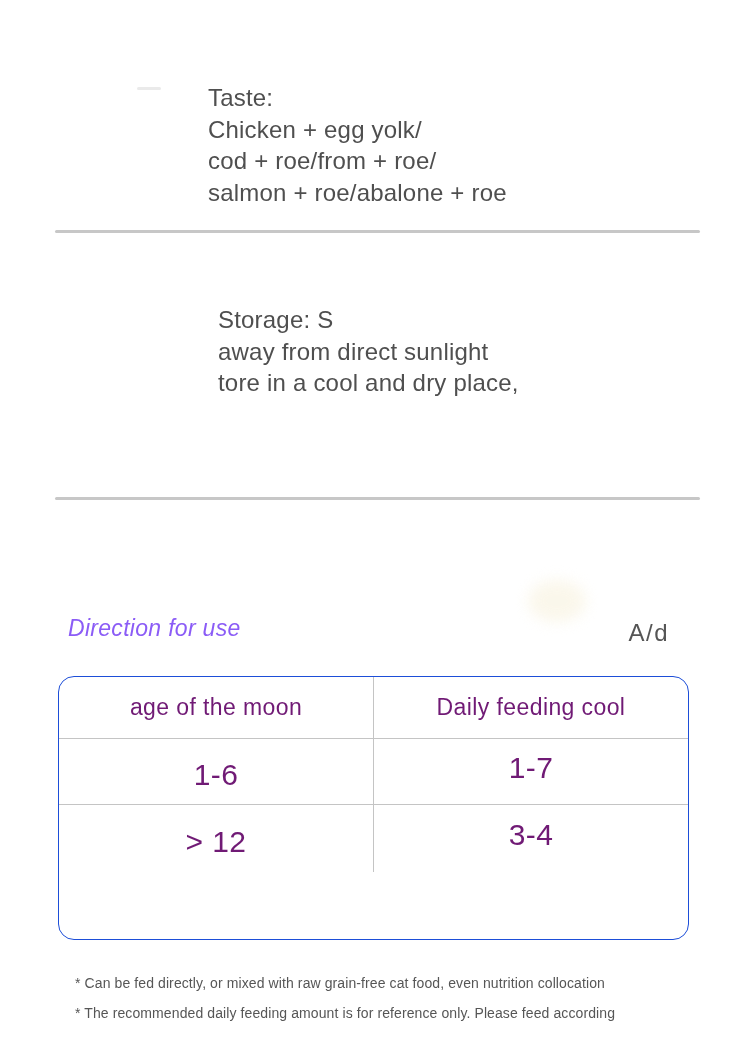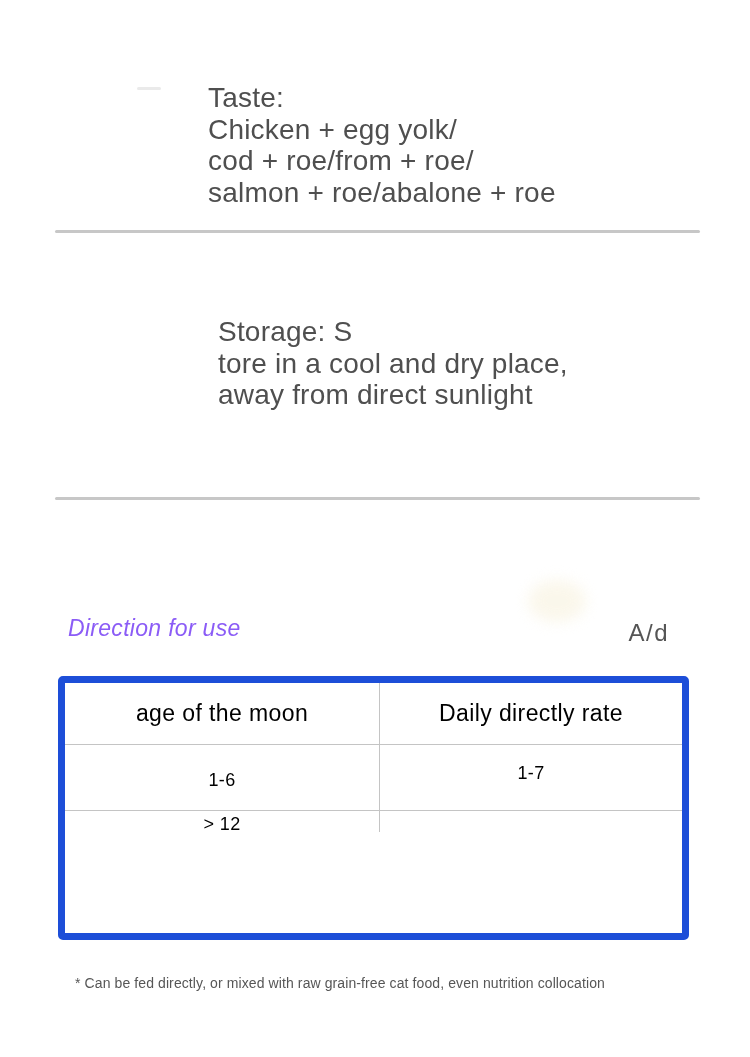--- a/index.html
+++ b/index.html
@@ -13,28 +13,28 @@
     height: 1057px;
     background: #ffffff;
     overflow: hidden;
     font-family: "Liberation Sans", "DejaVu Sans", sans-serif;
     color: #4f4f4f;
   }
 
   
   .text-block {
     position: absolute;
-    font-size: 28px;
+    font-size: 24px;
     line-height: 31.6px;
     letter-spacing: 0.2px;
     color: #4f4f4f;
     white-space: nowrap;
   }
   .taste-block   { left: 208px; top: 82px; }
-  .storage-block { left: 218px; top: 316px; }
+  .storage-block { left: 218px; top: 304px; }
 
   
   .divider {
     position: absolute;
     left: 55px;
     width: 645px;
     height: 3px;
     background: #c7c7c7;
     border-radius: 2px;
   }
@@ -92,44 +92,44 @@
     transform: translateY(5px);
   }
 
   
   .ftable {
     position: absolute;
     left: 58px;
     top: 676px;
     width: 631px;
     height: 264px;
-    border: 7px solid #1d4ed8;
-    border-radius: 5px;
+    border: 1px solid #1d4ed8;
+    border-radius: 16px;
     box-sizing: border-box;
     overflow: hidden;
     background: #ffffff;
-    color: #000000;
+    color: #701a75;
   }
   .frow {
     display: flex;
     width: 100%;
     border-bottom: 1px solid #c4c4c4;
     box-sizing: border-box;
   }
-  .frow:last-child { border-bottom: none; flex-direction: column; }
+  .frow:last-child { border-bottom: none; }
   .frow-header { height: 62px; }
   .frow-1 { height: 66px; }
   .frow-2 { height: 67px; }
   .frow-3 { height: 67px; }
   .fcell {
     display: flex;
     align-items: center;
     justify-content: center;
     box-sizing: border-box;
-    font-size: 18px;
+    font-size: 30px;
     letter-spacing: 0.4px;
   }
   .fcell-left  { width: 315px; border-right: 1px solid #c4c4c4; }
   .fcell-right { flex: 1; }
   .frow-header .fcell { font-size: 23px; }
   .frow:not(.frow-header) .fcell-left  .cell-text { transform: translateY(3px); }
   .frow:not(.frow-header) .fcell-right .cell-text { transform: translateY(-4px); }
 
   
   .notes {
@@ -157,57 +157,60 @@
     <div>Taste:</div>
     <div>Chicken + egg yolk/</div>
     <div>cod + roe/from + roe/</div>
     <div>salmon + roe/abalone + roe</div>
   </div>
 
   <div class="divider divider-1"></div>
 
   <div class="text-block storage-block">
     <div>Storage: S</div>
+    <div>away from direct sunlight</div>
     <div>tore in a cool and dry place,</div>
-    <div>away from direct sunlight</div>
   </div>
 
   <div class="divider divider-2"></div>
 
   <div class="direction-header">
     <span class="direction-title">Direction for use</span>
     <span class="unit-label">A/d</span>
   </div>
 
   <div class="ftable">
     <div class="frow frow-header">
       <div class="fcell fcell-left">
         <span class="cell-text">age of the moon</span>
       </div>
       <div class="fcell fcell-right">
-        <span class="cell-text">Daily directly rate</span>
+        <span class="cell-text">Daily feeding cool</span>
       </div>
     </div>
     <div class="frow frow-1">
       <div class="fcell fcell-left">
         <span class="cell-text">1-6</span>
       </div>
       <div class="fcell fcell-right">
         <span class="cell-text">1-7</span>
       </div>
     </div>
     <div class="frow frow-3">
       <div class="fcell fcell-left">
         <span class="cell-text">&gt; 12</span>
+      </div>
+      <div class="fcell fcell-right">
+        <span class="cell-text">3-4</span>
       </div>
     </div>
   </div>
 
   <div class="notes">
     <p class="note">
       <span class="note-line">* Can be fed directly, or mixed with raw grain-free cat food, even nutrition collocation</span>
     </p>
     <p class="note">
-      <br>
+      <span class="note-line">* The recommended daily feeding amount is for reference only. Please feed according</span><br>
     </p>
   </div>
 
 </div>
 
 </body></html>

